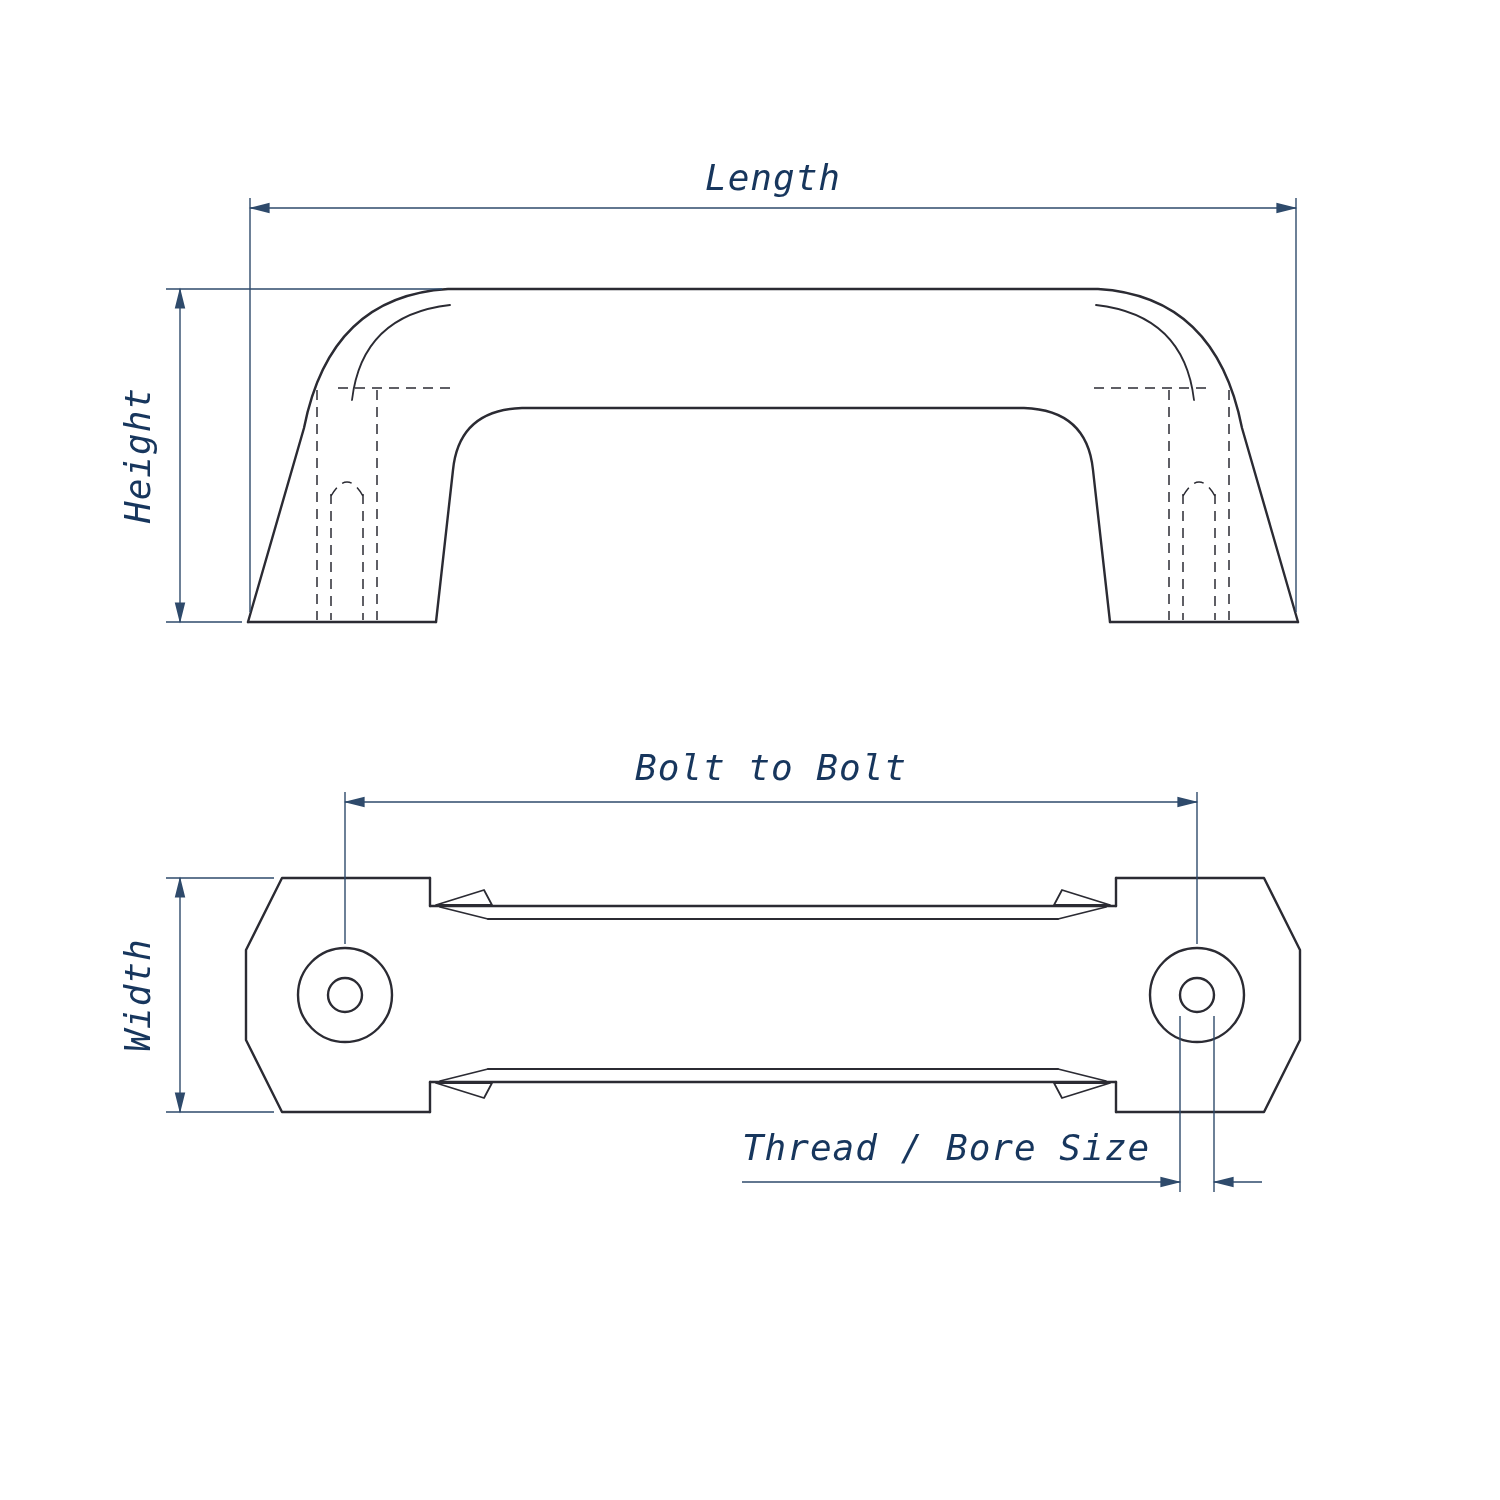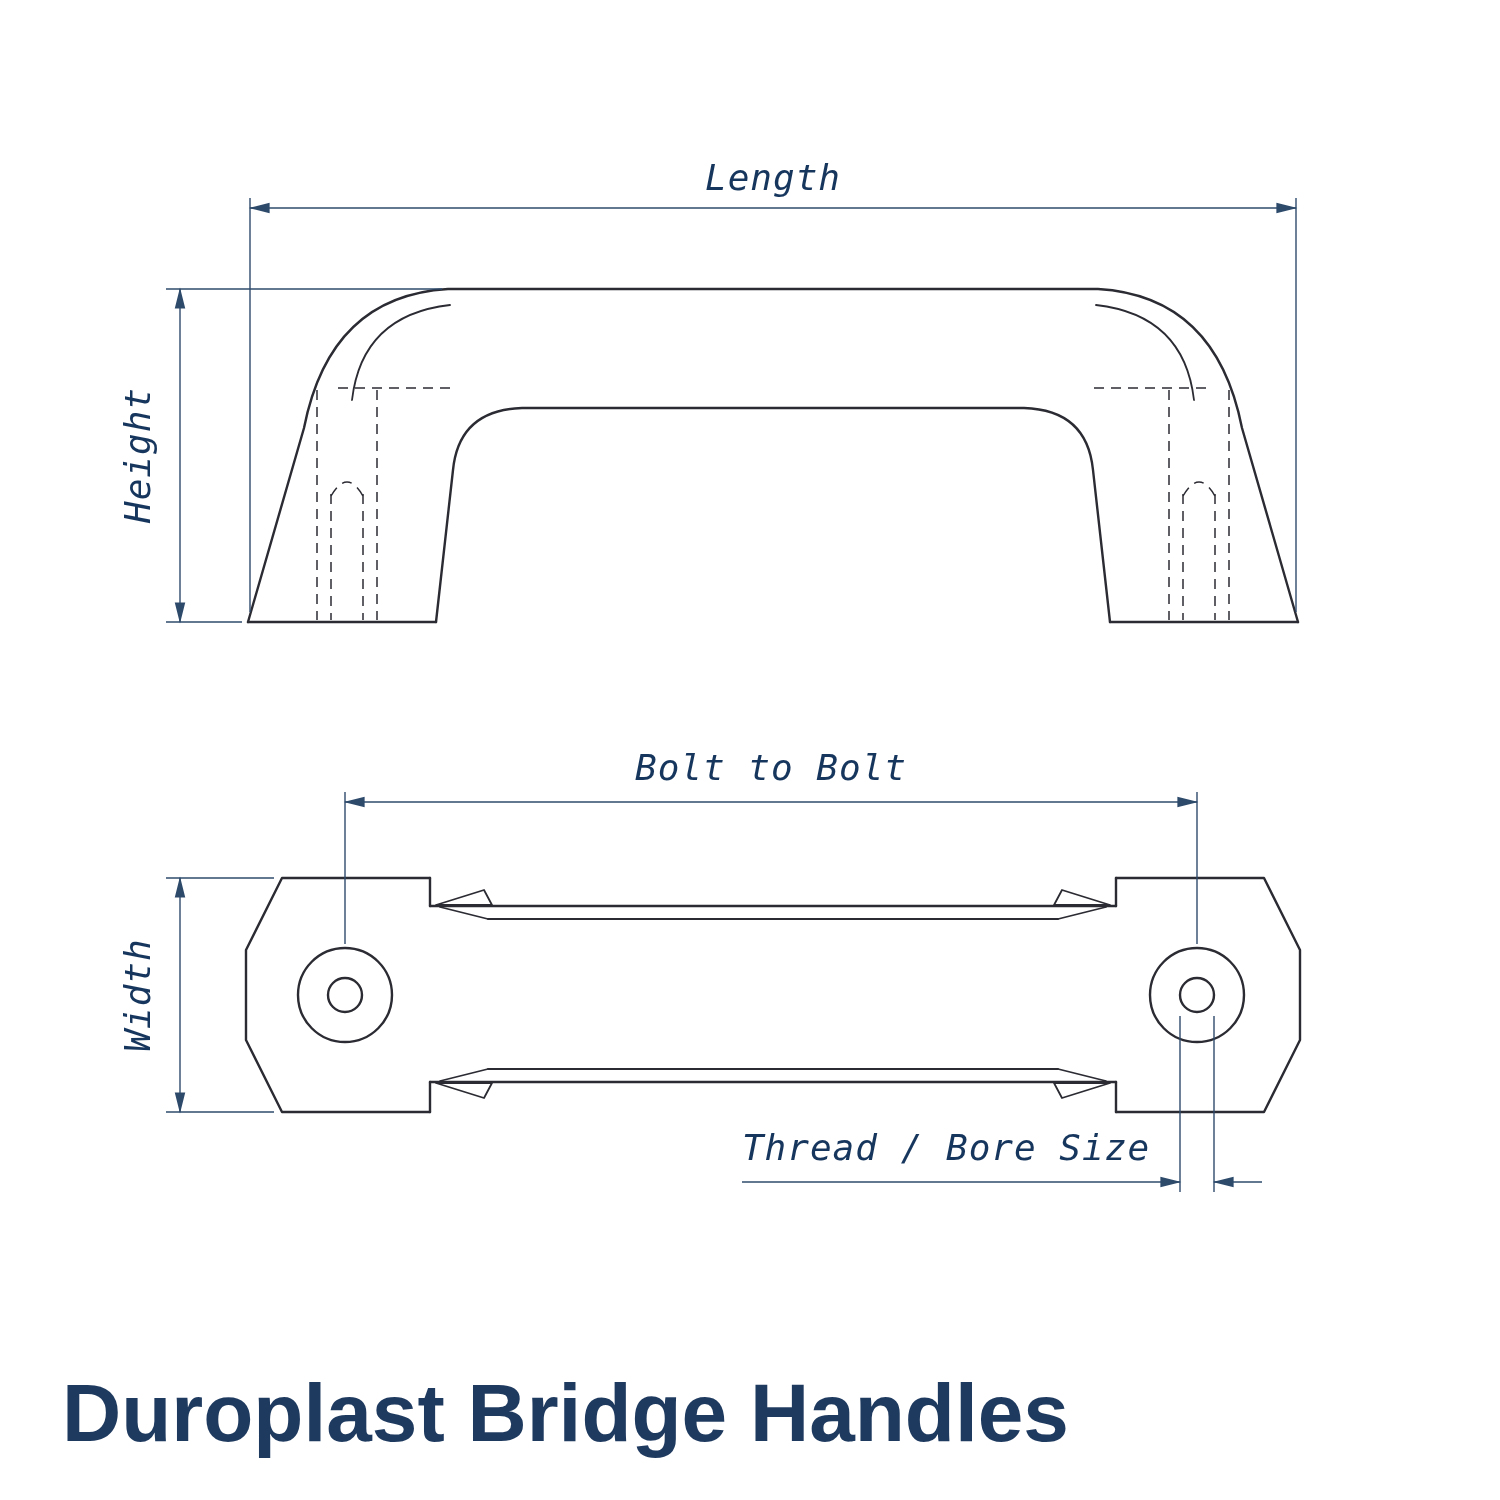--- a/index.html
+++ b/index.html
@@ -132,14 +132,13 @@
       <text class="dim-text" x="150" y="995" text-anchor="middle" transform="rotate(-90 150 995)">Width</text>
 
       <line class="dim" x1="1180" y1="1016" x2="1180" y2="1192"></line>
       <line class="dim" x1="1214" y1="1016" x2="1214" y2="1192"></line>
       <line class="dim" x1="742" y1="1182" x2="1180" y2="1182" marker-end="url(#arrow)"></line>
       <line class="dim" x1="1214" y1="1182" x2="1262" y2="1182" marker-start="url(#arrow)"></line>
       <text class="dim-text" x="946" y="1160" text-anchor="middle">Thread / Bore Size</text>
     </g>
   </svg>
 
-  <div class="title">Duroplast Bridge Handles</div>
 </div>
 
 </body></html>

